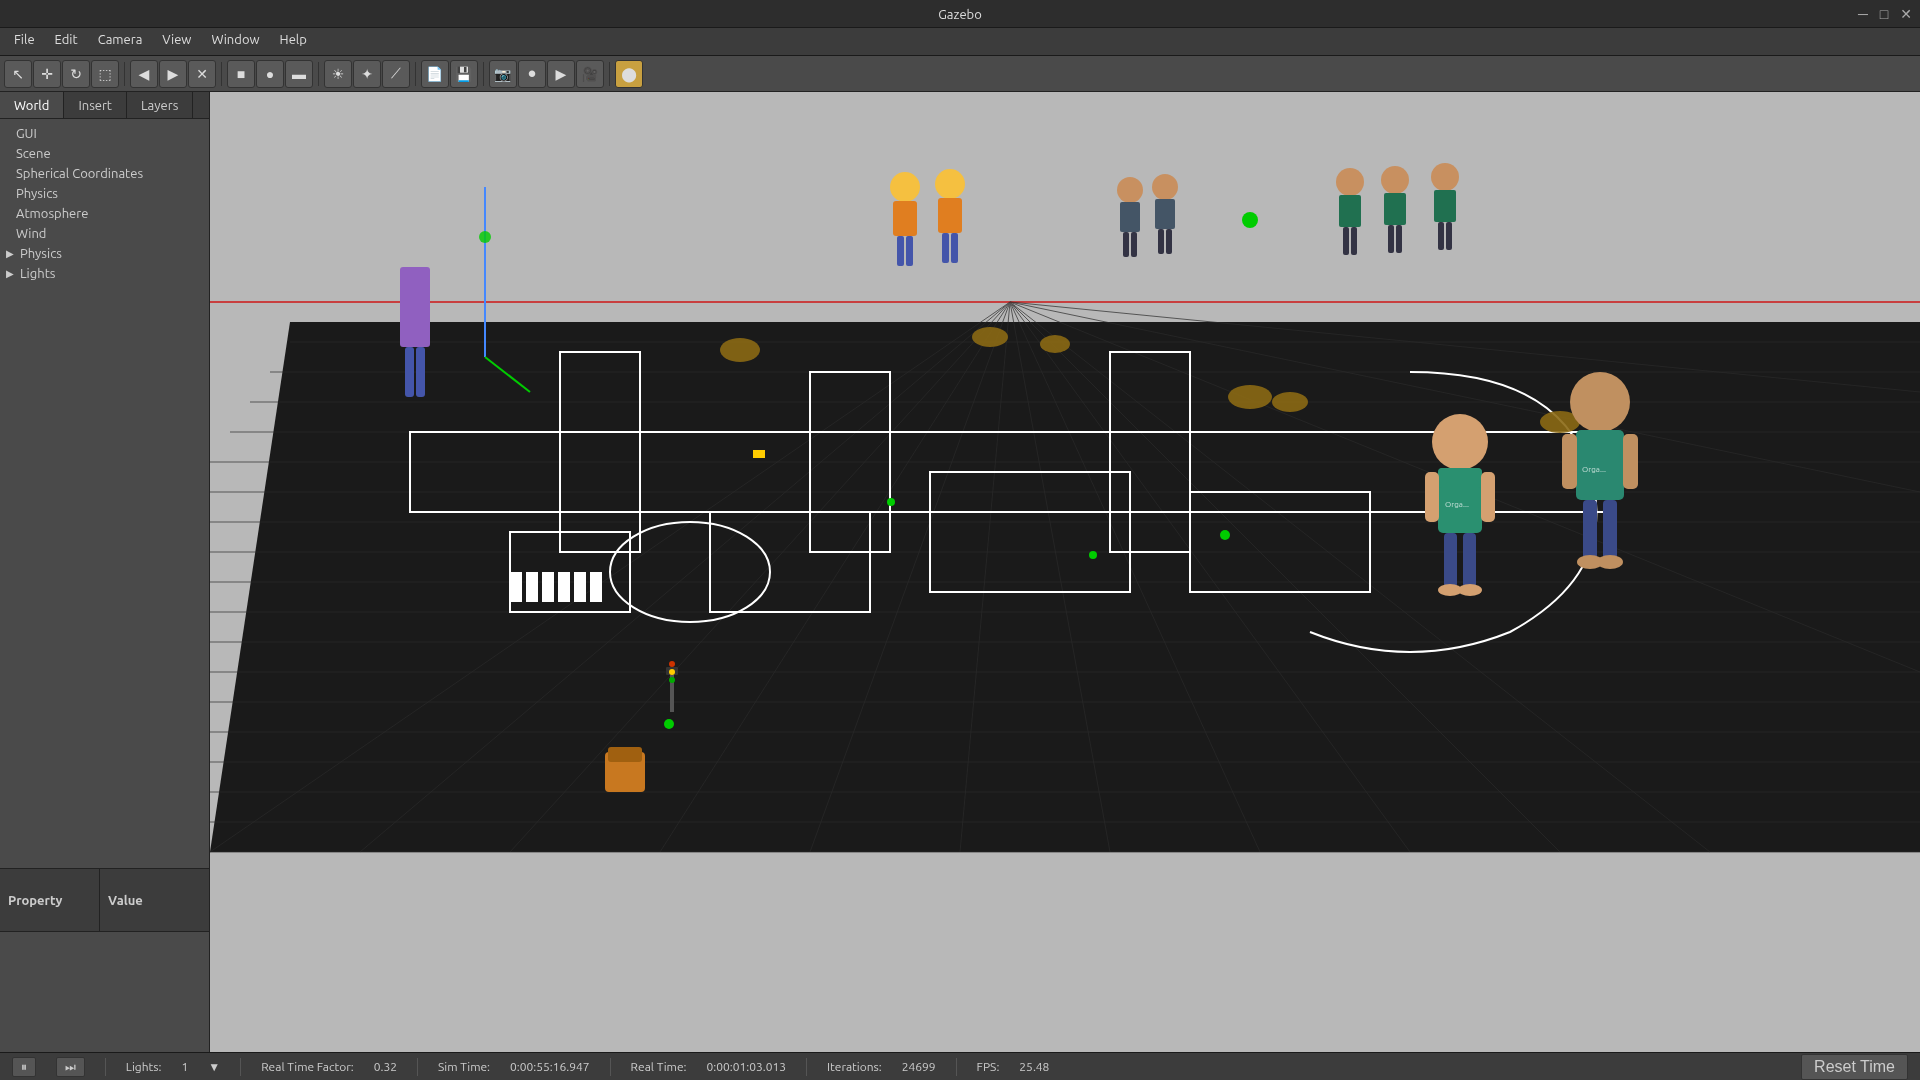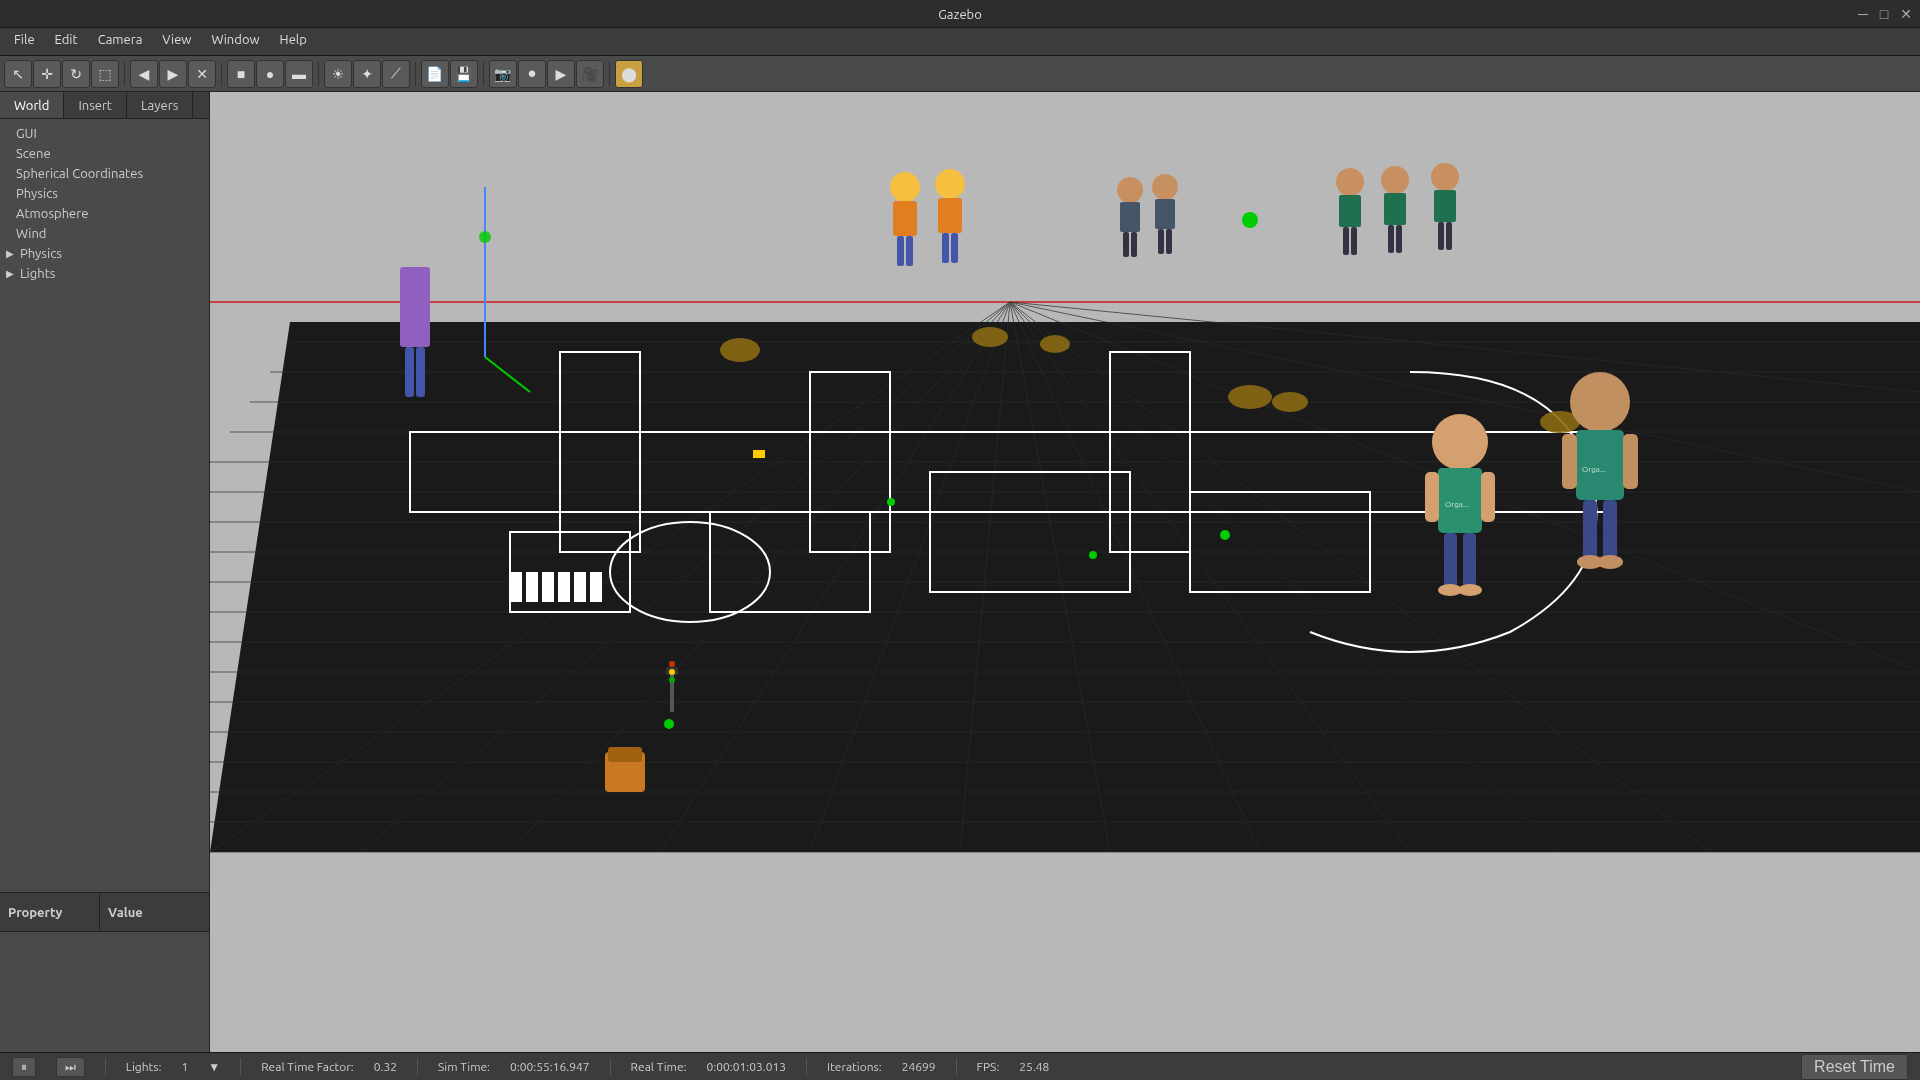--- a/index.html
+++ b/index.html
@@ -73,21 +73,21 @@
 
     
     #property-panel {
       border-top: 1px solid #222; padding: 0;
     }
     #property-header {
       display: flex; background: #3c3c3c; border-bottom: 1px solid #222;
       padding: 0;
     }
     .prop-col {
-      padding: 12px 8px; font-size: 13px; color: #ccc; font-weight: bold;
+      padding: 24px 8px; font-size: 13px; color: #ccc; font-weight: bold;
     }
     .prop-col:first-child { width: 100px; border-right: 1px solid #222; }
     #property-body { height: 120px; background: #4a4a4a; }
 
     
     #viewport {
       flex: 1; position: relative; overflow: hidden;
       background: #b8b8b8;
     }
 

